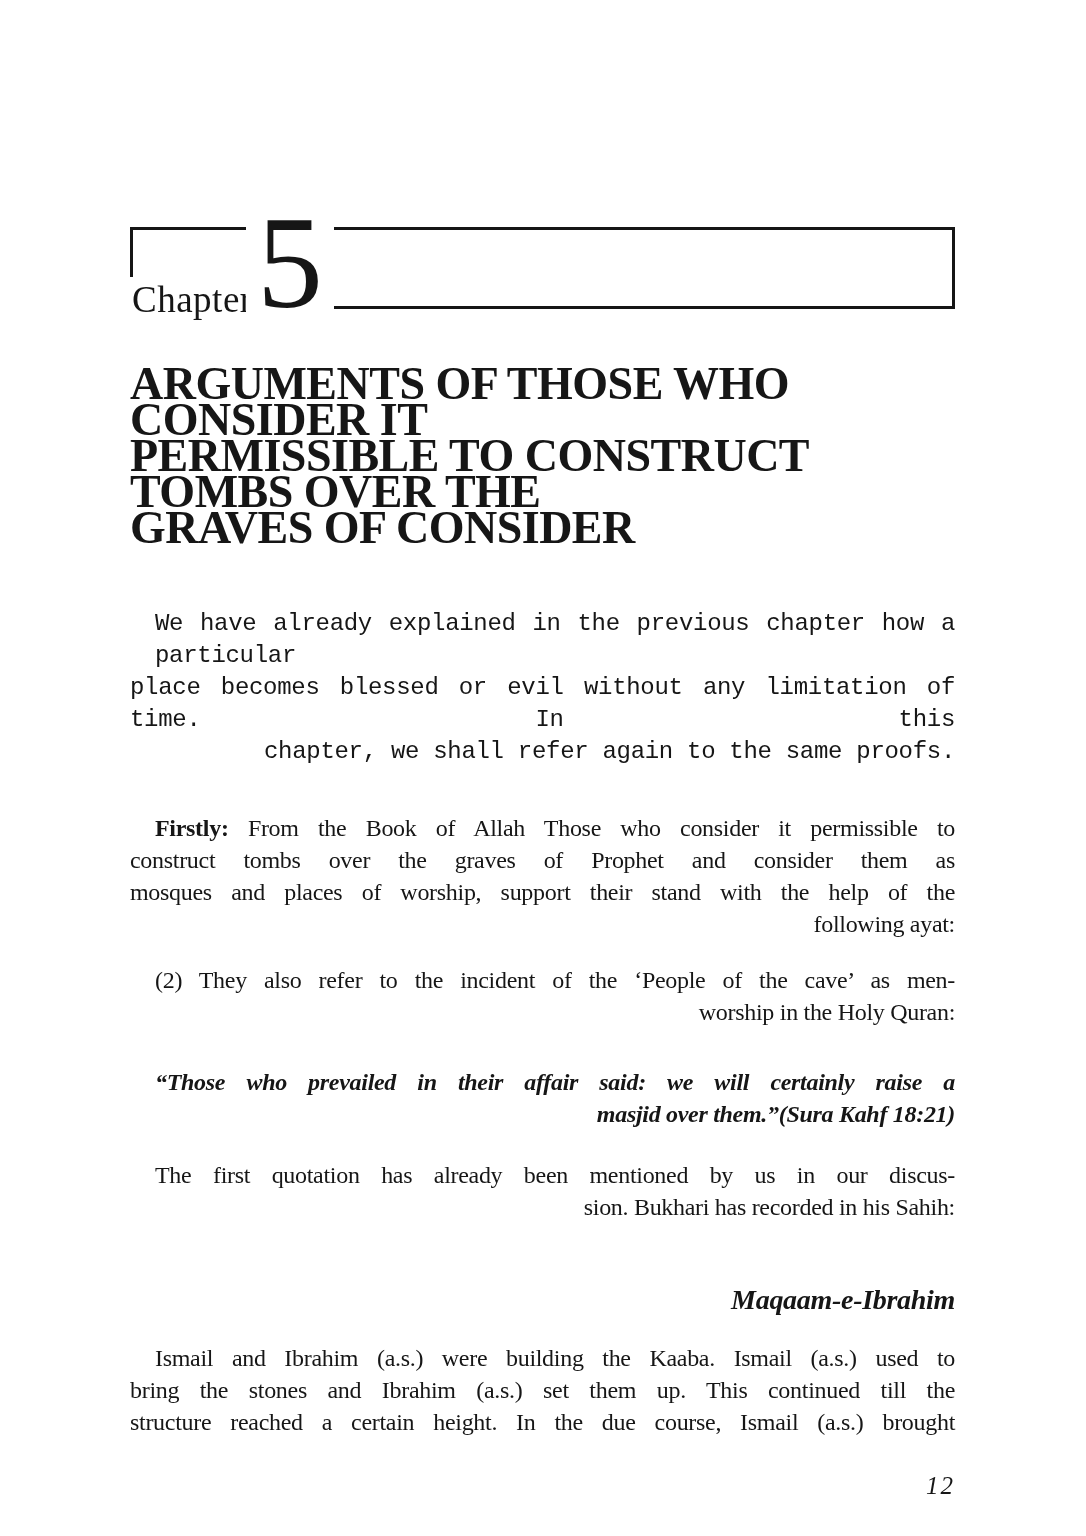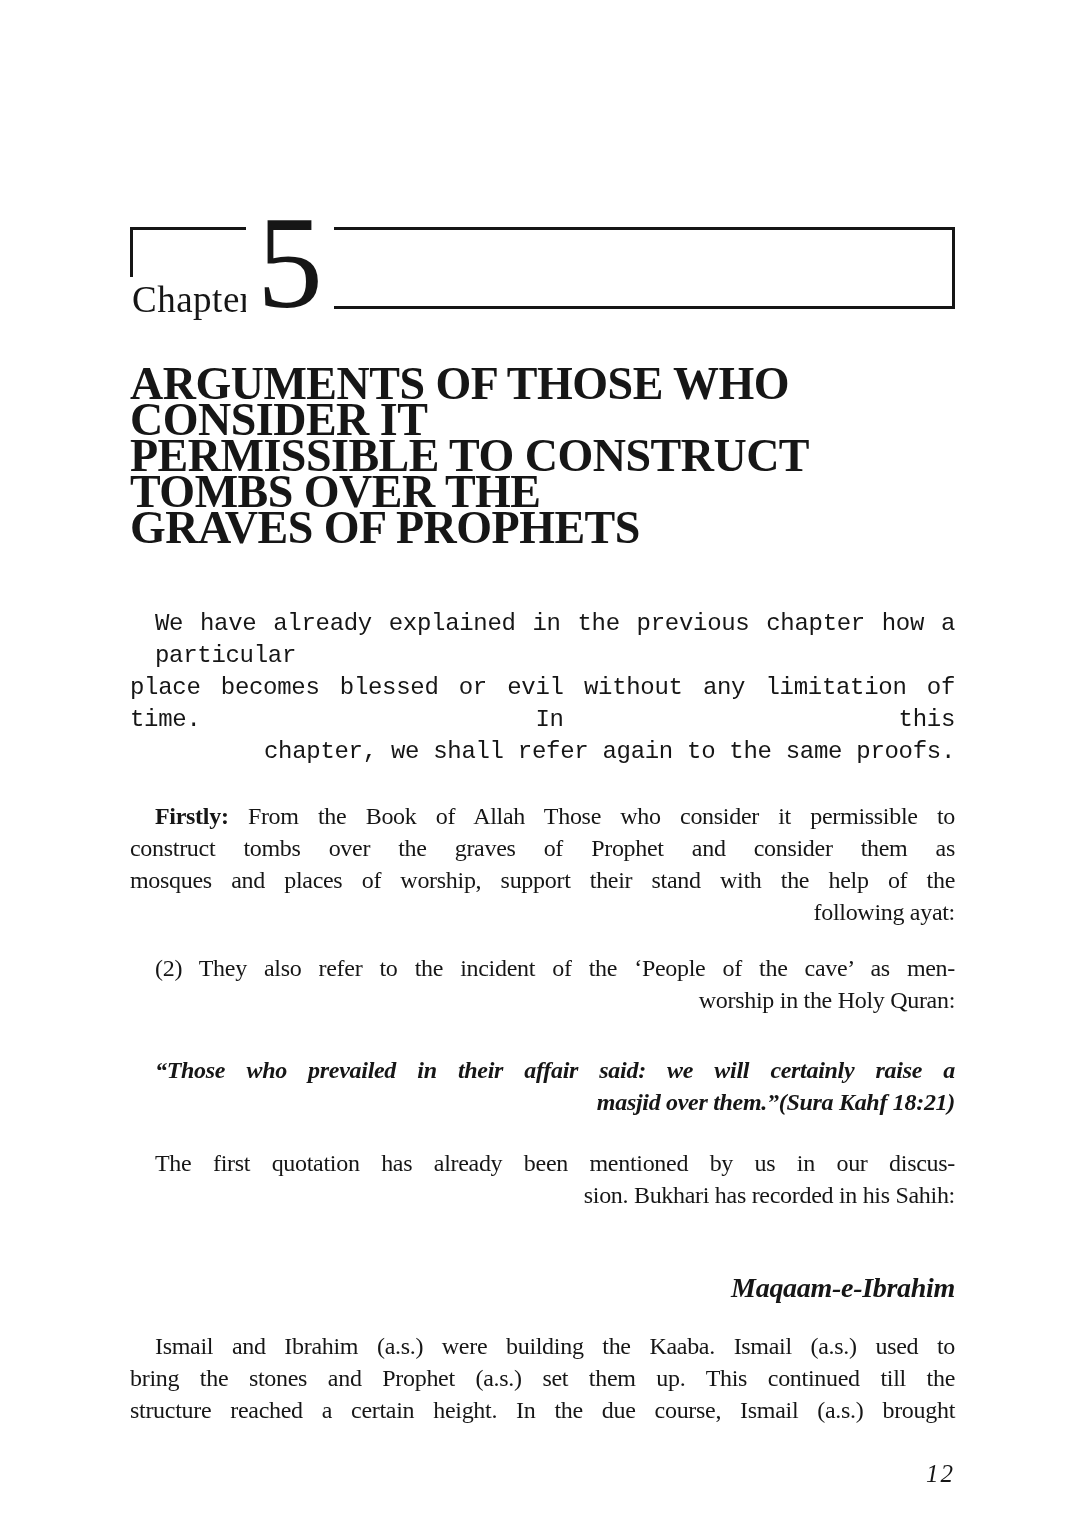--- a/index.html
+++ b/index.html
@@ -75,21 +75,21 @@
   .line.last { text-align: right; }
   .line.indent { padding-left: 25px; box-sizing: border-box; }
   .s-r  { font-weight: 400; font-style: normal; }
   .s-b  { font-weight: 700; font-style: normal; }
   .s-bi { font-weight: 700; font-style: italic; }
 
   .block.heading { font-size: 28px; }
 
   
   .blk-0 { margin-top: 62px; font-family: Liberation Mono, monospace; }
-  .blk-1 { margin-top: 32px; }
+  .blk-1 { margin-top: 44px; }
   .blk-2 { margin-top: 22px; }
   .blk-3 { margin-top: 24px; }
   .blk-4 { margin-top: 38px; }
   .blk-5 { margin-top: 29px; }
   .blk-6 { margin-top: 61px; }
   .blk-7 { margin-top: 26px; }
 
   
   .page-number {
     margin-top: 32px;
@@ -110,21 +110,21 @@
     <span class="rule rule-left"></span>
     <span class="rule rule-right"></span>
     <span class="rule rule-bottom"></span>
     <span class="ch-label">Chapter</span>
     <span class="ch-number">5</span>
   </div>
 
   <h1 class="chapter-title">
       <div class="title-line">ARGUMENTS OF THOSE WHO CONSIDER IT</div>
       <div class="title-line">PERMISSIBLE TO CONSTRUCT TOMBS OVER THE</div>
-      <div class="title-line">GRAVES OF PROPHETS</div>
+      <div class="title-line">GRAVES OF CONSIDER</div>
     </h1>
 
   <div class="body-text">
       <div class="block para blk-0">
         <div class="line indent just"><span class="s-r">We have already explained in the previous chapter how a particular</span></div>
         <div class="line just"><span class="s-r">place becomes blessed or evil without any limitation of time. In this</span></div>
         <div class="line last"><span class="s-r">chapter, we shall refer again to the same proofs.</span></div>
       </div>
       <div class="block para blk-1">
         <div class="line indent just"><span class="s-b">Firstly:</span><span class="s-r"> From the Book of Allah Those who consider it permissible to</span></div>
@@ -142,20 +142,20 @@
       </div>
       <div class="block para blk-5">
         <div class="line indent just"><span class="s-r">The first quotation has already been mentioned by us in our discus-</span></div>
         <div class="line last"><span class="s-r">sion. Bukhari has recorded in his Sahih:</span></div>
       </div>
       <div class="block heading blk-6">
         <div class="line indent last"><span class="s-bi">Maqaam-e-Ibrahim</span></div>
       </div>
       <div class="block para blk-7">
         <div class="line indent just"><span class="s-r">Ismail and Ibrahim (a.s.) were building the Kaaba. Ismail (a.s.) used to</span></div>
-        <div class="line just"><span class="s-r">bring the stones and Prophet (a.s.) set them up. This continued till the</span></div>
+        <div class="line just"><span class="s-r">bring the stones and Ibrahim (a.s.) set them up. This continued till the</span></div>
         <div class="line just"><span class="s-r">structure reached a certain height. In the due course, Ismail (a.s.) brought</span></div>
       </div>
     </div>
 
   <div class="page-number">12</div>
 
 </div>
 
 </body></html>

